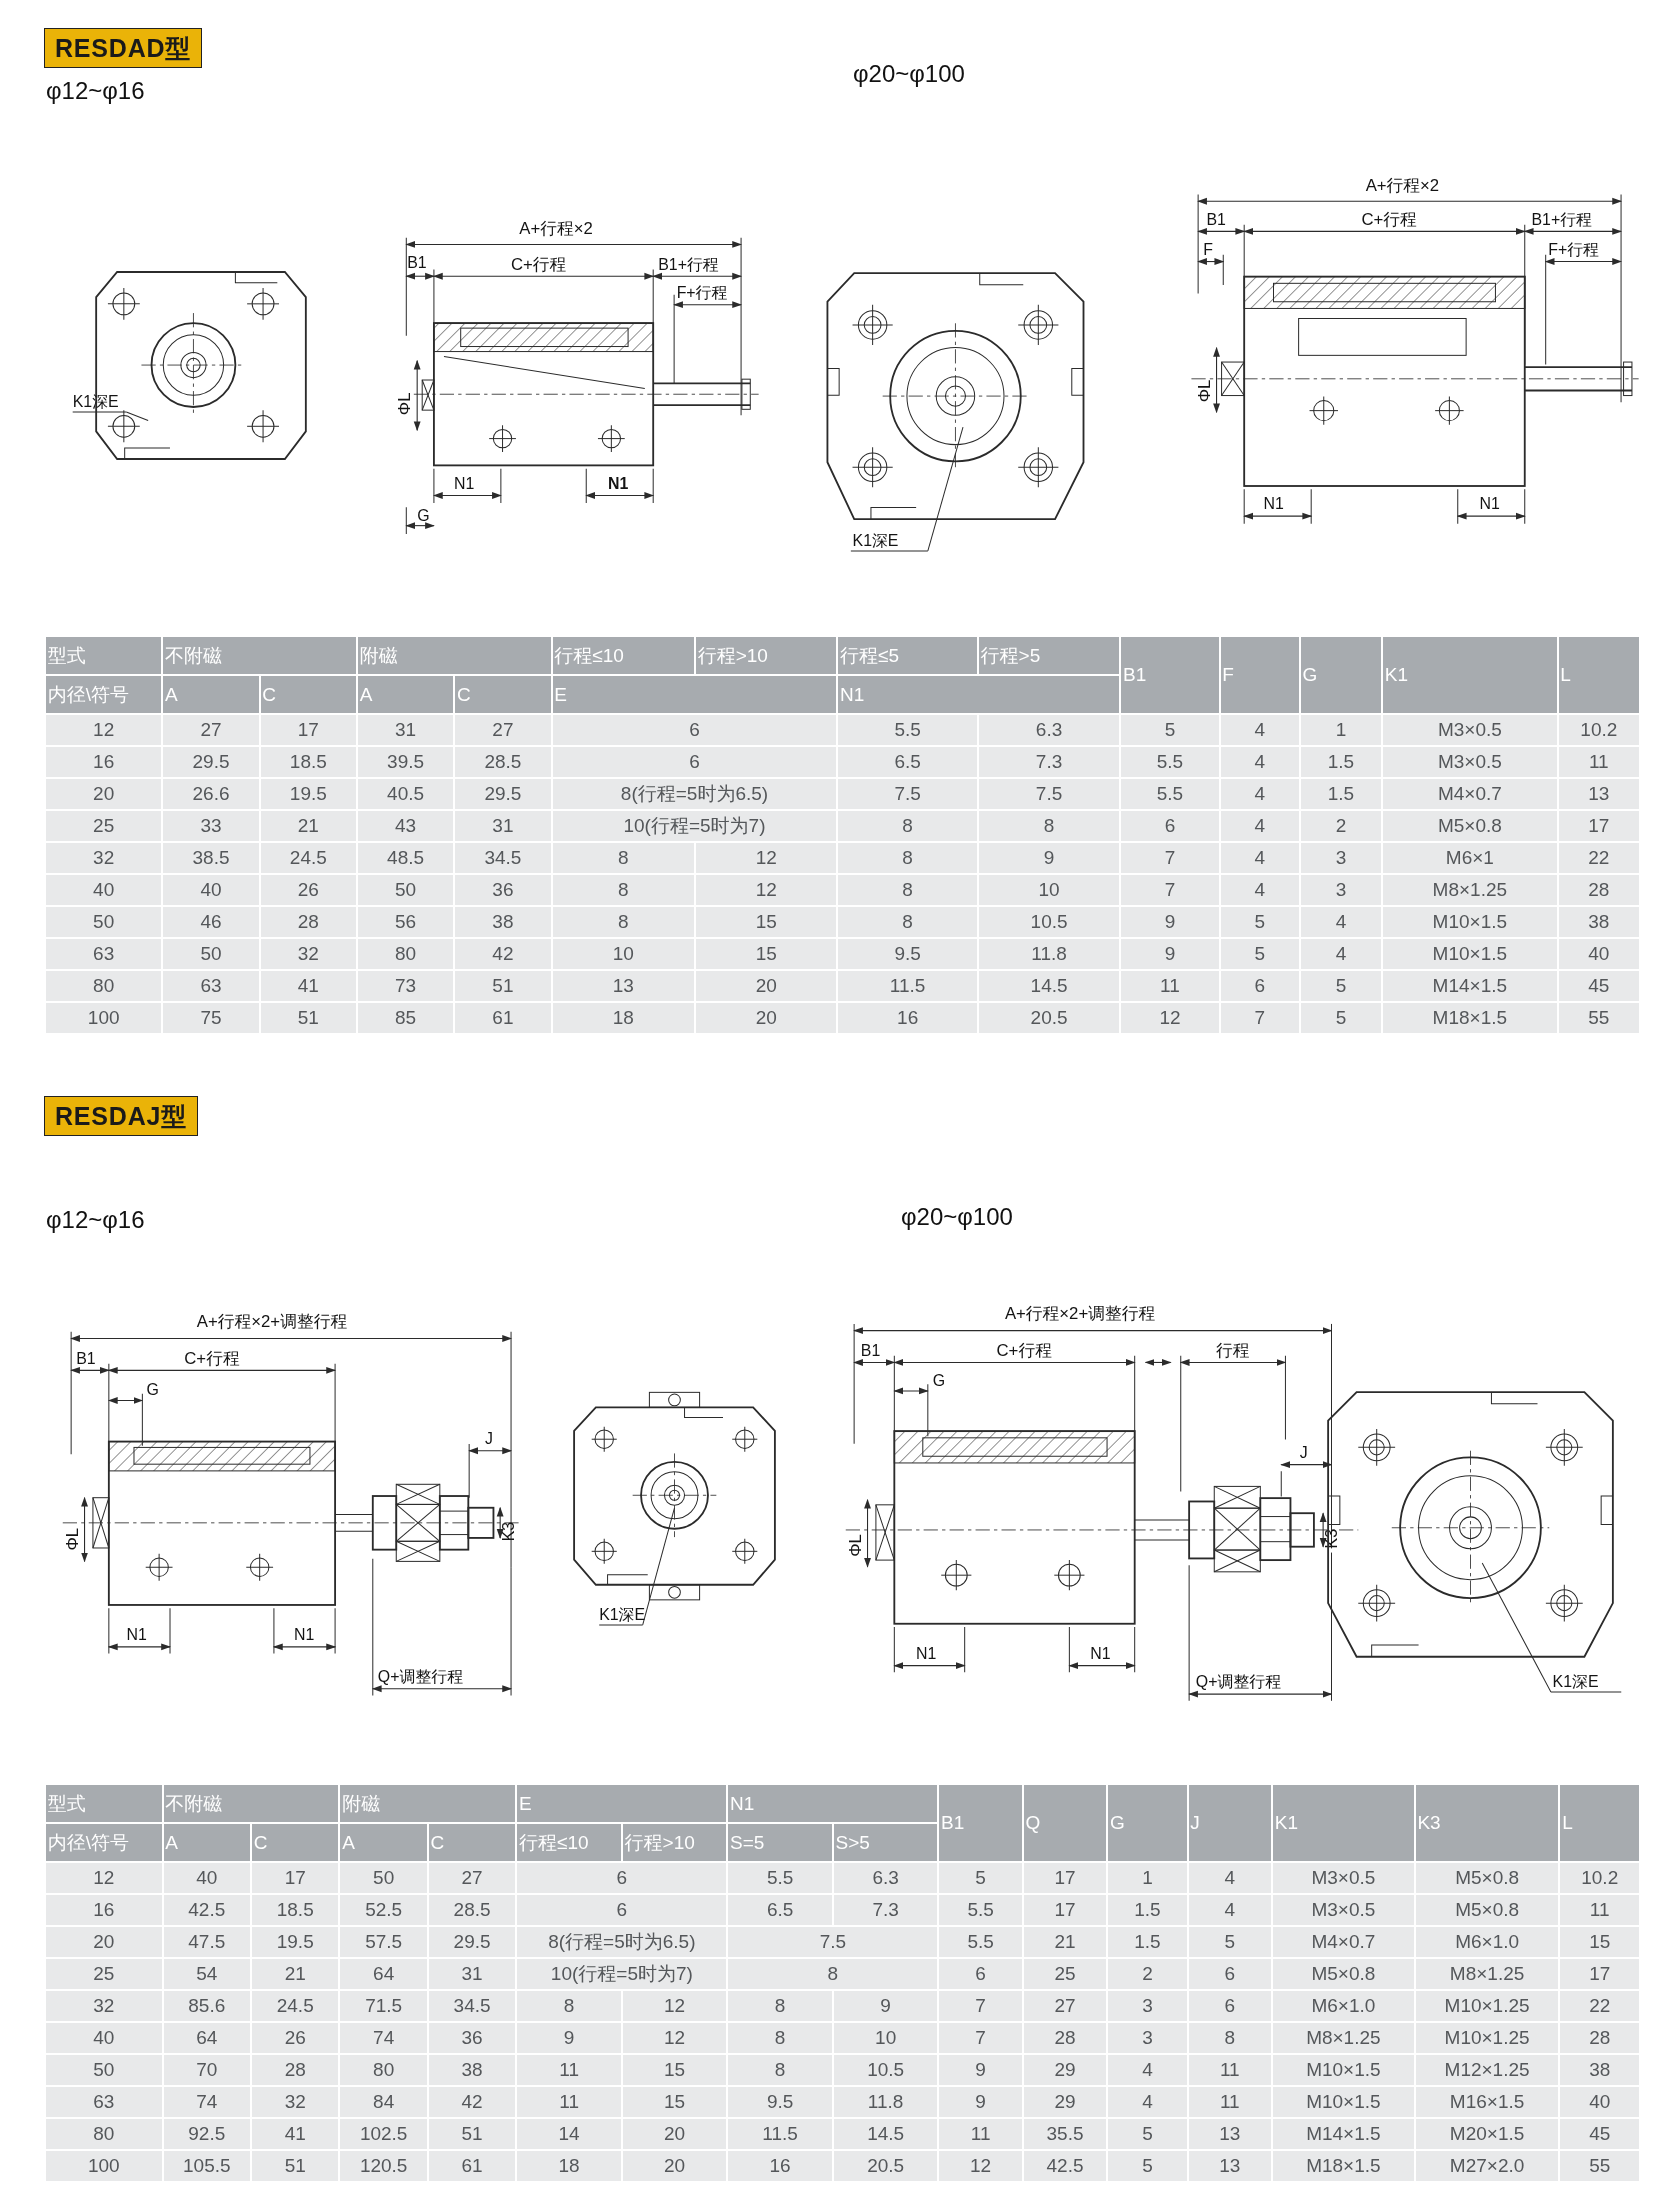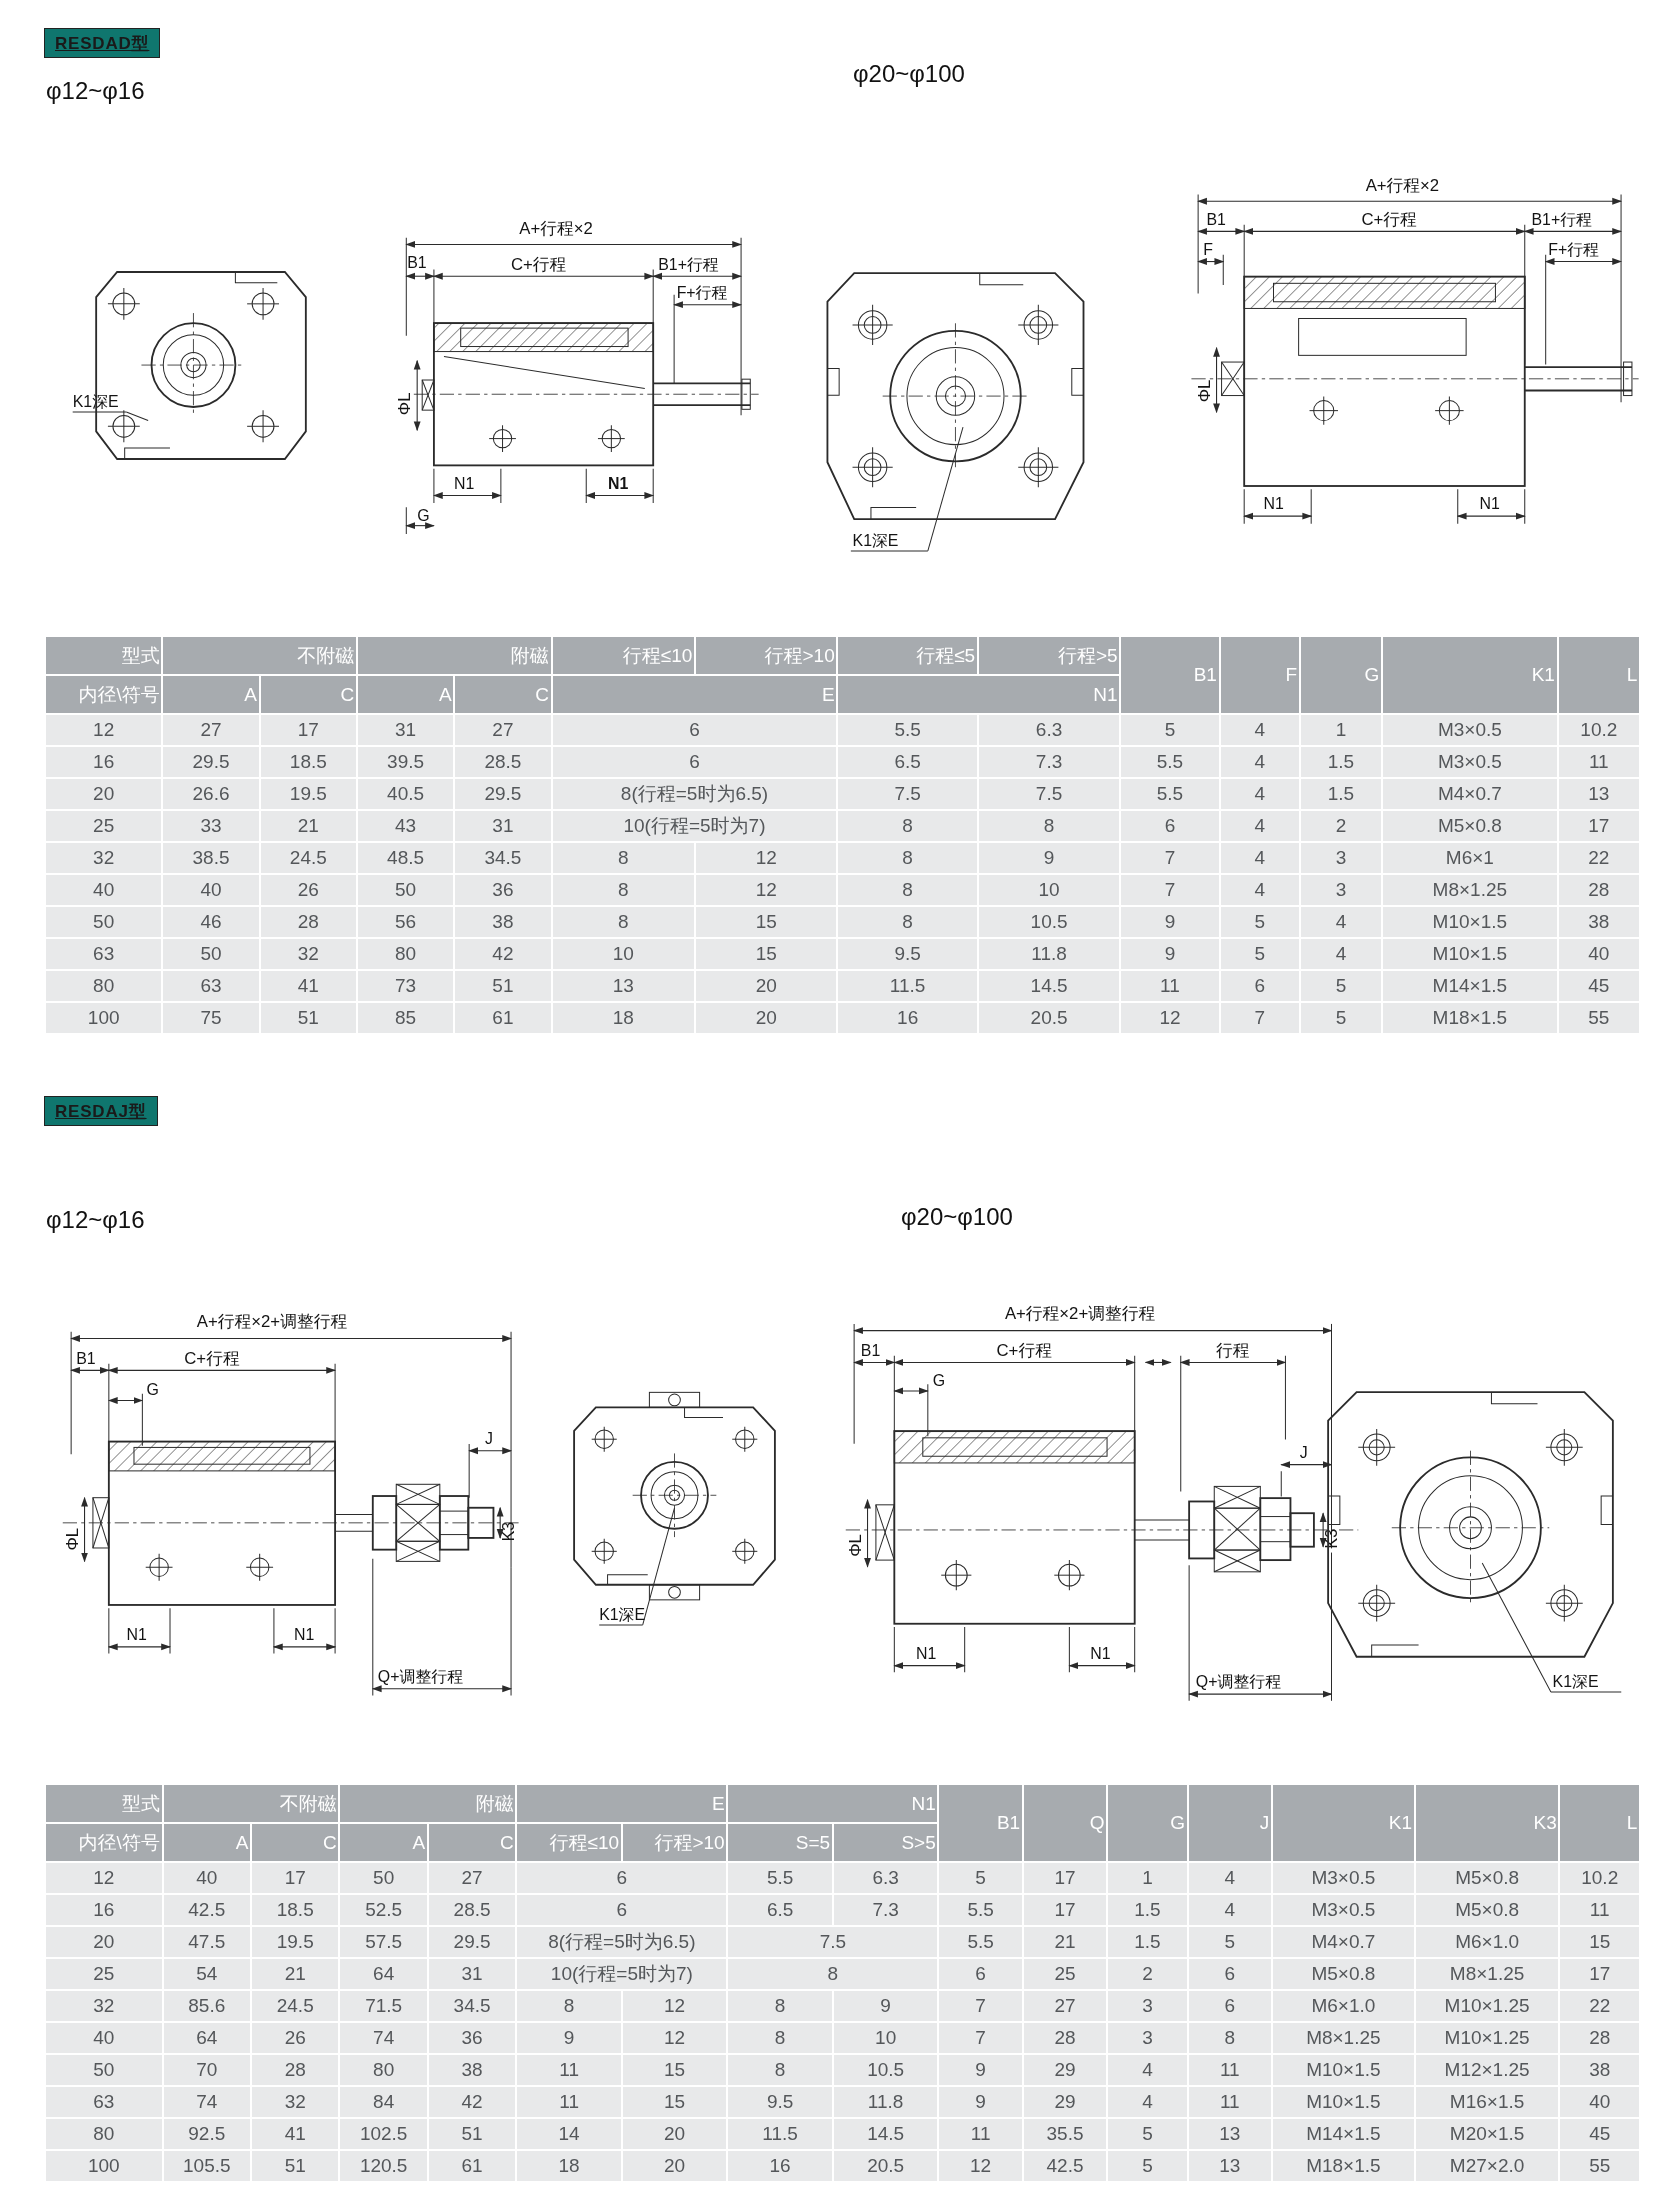--- a/index.html
+++ b/index.html
@@ -1,25 +1,25 @@
 <!DOCTYPE html>
 <html style="font-size:13.4px"><head>
 <meta charset="utf-8">
 <style>
   html,body{margin:0;padding:0;background:#fff;}
   .page{position:relative;width:1676px;height:2194px;background:#ffffff;overflow:hidden;
         font-family:"Liberation Sans","DejaVu Sans",sans-serif;color:#1a1a1a;}
-  .model-box{position:absolute;border:1.7px solid #222;padding:2.5px 10px;font-size:17px;
-             font-weight:bold;letter-spacing:0.8px;background:#0f766e;text-decoration:underline;}
+  .model-box{position:absolute;border:1.7px solid #222;padding:2.5px 10px;font-size:25px;
+             font-weight:bold;letter-spacing:0.8px;background:#eab308;}
   .range-label{position:absolute;font-size:24px;color:#111;}
   
   table.dim{position:absolute;border-collapse:separate;border-spacing:2.5px;table-layout:fixed;
             background:#ffffff;}
   table.dim th{background:#a7abaf;color:#ffffff;font-weight:normal;font-size:19px;
-               height:37px;text-align:right;padding:0 1.7px;overflow:hidden;white-space:nowrap;}
+               height:37px;text-align:left;padding:0 1.7px;overflow:hidden;white-space:nowrap;}
   table.dim td{background:#e8e9ea;color:#54575a;font-size:19px;height:30px;text-align:center;
                padding:0 1.7px;overflow:hidden;white-space:nowrap;}
   
   svg.drw{position:absolute;}
   .s{fill:none;stroke:#2b2b2b;stroke-width:2.2;}
   .t{fill:none;stroke:#2b2b2b;stroke-width:1.2;}
   .d{fill:none;stroke:#2b2b2b;stroke-width:1.3;}
   .cl{fill:none;stroke:#2b2b2b;stroke-width:1;stroke-dasharray:17 5 4 5;}
   .hx{fill:url(#hat);stroke:#2b2b2b;stroke-width:1.2;}
   svg text{font-family:"Liberation Sans","DejaVu Sans",sans-serif;font-size:20px;fill:#141414;}

